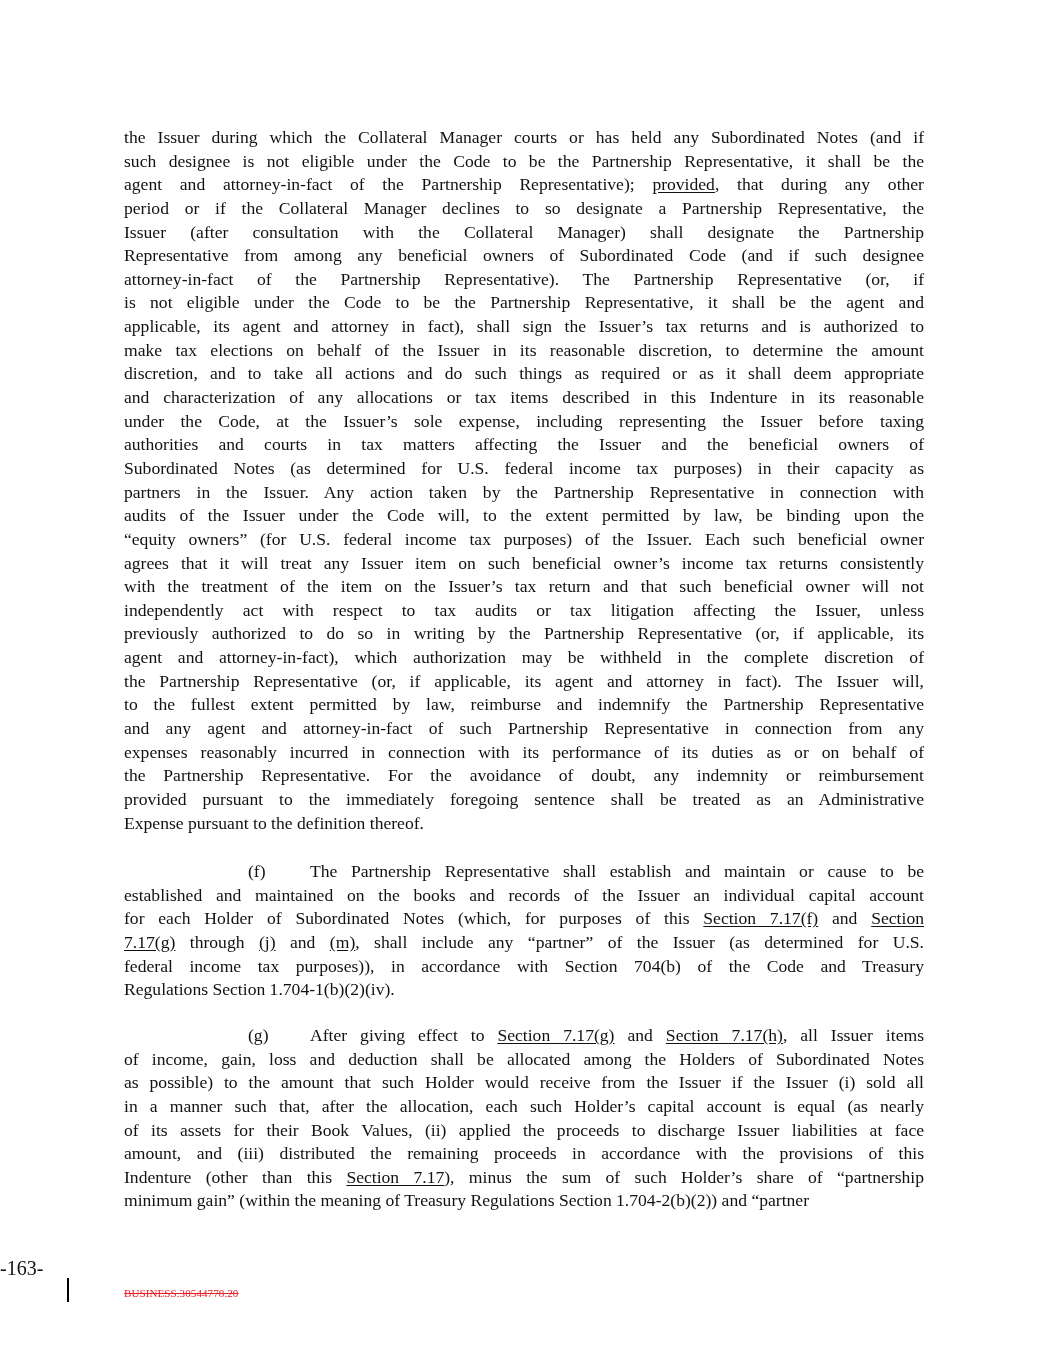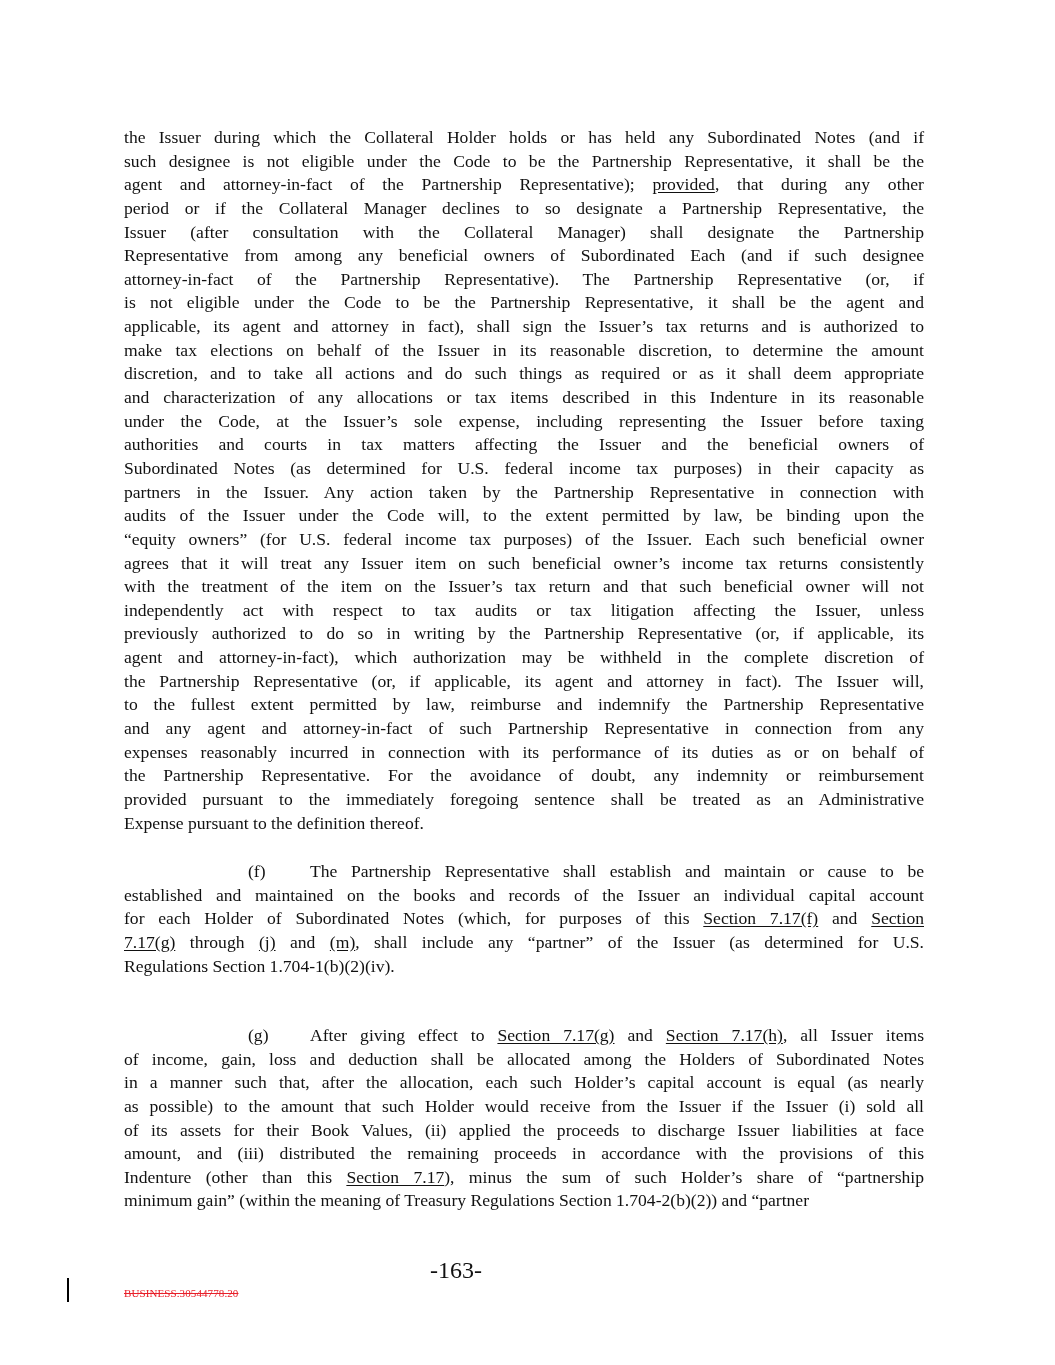--- a/index.html
+++ b/index.html
@@ -51,22 +51,21 @@
     .indent-label {
       display: inline-block;
       width: 62px;
       margin-left: 124px;
     }
     .page-number {
       position: absolute;
       top: 1257px;
       left: 0;
       width: 912px;
-      text-align: center;
-      font-size: 24px;
+      font-size: 20px;
     }
     .doc-id {
       position: absolute;
       left: 124px;
       top: 1287px;
       font-size: 11px;
       color: #e8202a;
       text-decoration: line-through;
       letter-spacing: 0.1px;
       font-family: Liberation Serif, serif;
@@ -79,26 +78,26 @@
       height: 24px;
       background: #000000;
     }
   </style>
 </head>
 <body>
 
 <div class="page">
 
   <div class="body-text" id="para-1">
-      <span class="line">the Issuer during which the Collateral Holder holds or has held any Subordinated Notes (and if</span>
+      <span class="line">the Issuer during which the Collateral Manager courts or has held any Subordinated Notes (and if</span>
       <span class="line">such designee is not eligible under the Code to be the Partnership Representative, it shall be the</span>
       <span class="line">agent and attorney-in-fact of the Partnership Representative); <span class="u">provided</span>, that during any other</span>
       <span class="line">period or if the Collateral Manager declines to so designate a Partnership Representative, the</span>
       <span class="line">Issuer (after consultation with the Collateral Manager) shall designate the Partnership</span>
-      <span class="line">Representative from among any beneficial owners of Subordinated Each (and if such designee</span>
+      <span class="line">Representative from among any beneficial owners of Subordinated Code (and if such designee</span>
       <span class="line">attorney-in-fact of the Partnership Representative). The Partnership Representative (or, if</span>
       <span class="line">is not eligible under the Code to be the Partnership Representative, it shall be the agent and</span>
       <span class="line">applicable, its agent and attorney in fact), shall sign the Issuer’s tax returns and is authorized to</span>
       <span class="line">make tax elections on behalf of the Issuer in its reasonable discretion, to determine the amount</span>
       <span class="line">discretion, and to take all actions and do such things as required or as it shall deem appropriate</span>
       <span class="line">and characterization of any allocations or tax items described in this Indenture in its reasonable</span>
       <span class="line">under the Code, at the Issuer’s sole expense, including representing the Issuer before taxing</span>
       <span class="line">authorities and courts in tax matters affecting the Issuer and the beneficial owners of</span>
       <span class="line">Subordinated Notes (as determined for U.S. federal income tax purposes) in their capacity as</span>
       <span class="line">partners in the Issuer. Any action taken by the Partnership Representative in connection with</span>
@@ -116,28 +115,29 @@
       <span class="line">the Partnership Representative. For the avoidance of doubt, any indemnity or reimbursement</span>
       <span class="line">provided pursuant to the immediately foregoing sentence shall be treated as an Administrative</span>
       <span class="line last">Expense pursuant to the definition thereof.</span>
     </div>
 
   <div class="body-text" id="para-f">
       <span class="line last"><span class="indent-label">(f)</span><span style="display: inline-block; width: 614px; text-align: justify; text-align-last: justify; font-family: Liberation Serif, serif;">The Partnership Representative shall establish and maintain or cause to be</span></span>
       <span class="line">established and maintained on the books and records of the Issuer an individual capital account</span>
       <span class="line">for each Holder of Subordinated Notes (which, for purposes of this <span class="u">Section 7.17(f)</span> and <span class="u">Section </span></span>
       <span class="line"><span class="u">7.17(g)</span> through <span class="u">(j)</span> and <span class="u">(m)</span>, shall include any “partner” of the Issuer (as determined for U.S.</span>
+      <span class="line">federal income tax purposes)), in accordance with Section 704(b) of the Code and Treasury</span>
       <span class="line last">Regulations Section 1.704-1(b)(2)(iv).</span>
     </div>
 
   <div class="body-text" id="para-g">
       <span class="line last"><span class="indent-label">(g)</span><span style="display: inline-block; width: 614px; text-align: justify; text-align-last: justify;">After giving effect to <span class="u">Section 7.17(g)</span> and <span class="u">Section 7.17(h)</span>, all Issuer items</span></span>
       <span class="line">of income, gain, loss and deduction shall be allocated among the Holders of Subordinated Notes</span>
+      <span class="line">as possible) to the amount that such Holder would receive from the Issuer if the Issuer (i) sold all</span>
       <span class="line">in a manner such that, after the allocation, each such Holder’s capital account is equal (as nearly</span>
-      <span class="line">as possible) to the amount that such Holder would receive from the Issuer if the Issuer (i) sold all</span>
       <span class="line">of its assets for their Book Values, (ii) applied the proceeds to discharge Issuer liabilities at face</span>
       <span class="line">amount, and (iii) distributed the remaining proceeds in accordance with the provisions of this</span>
       <span class="line">Indenture (other than this <span class="u">Section 7.17</span>), minus the sum of such Holder’s share of “partnership</span>
       <span class="line last">minimum gain” (within the meaning of Treasury Regulations Section 1.704-2(b)(2)) and “partner</span>
     </div>
 
   <div class="page-number">-163-</div>
 
   <div class="change-bar"></div>
 

